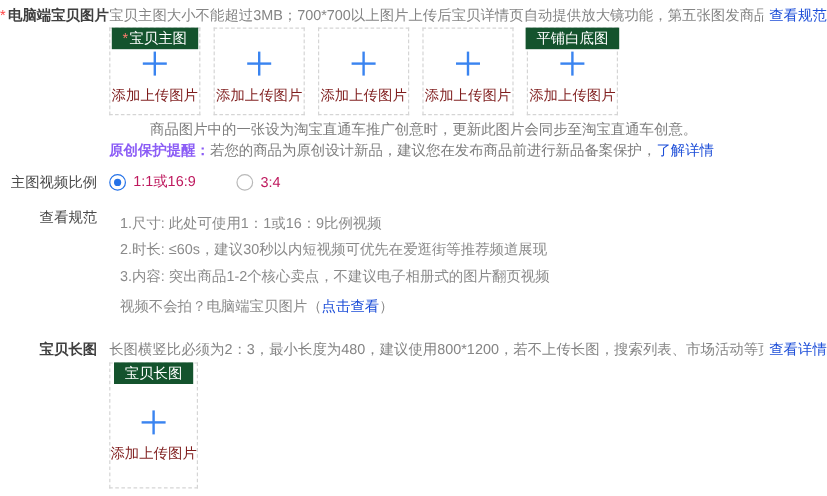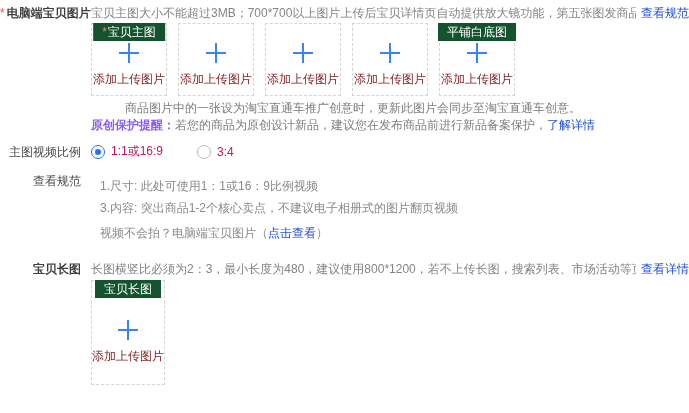--- a/index.html
+++ b/index.html
@@ -135,20 +135,21 @@
         <span>3:4</span>
       </span>
     </div>
   </div>
 
   <div class="row row-video">
     <div class="row-label" style="font-weight:400;color:#4a4a4a">查看规范</div>
     <div class="row-content video-flex">
       <div class="video-tips">
         <div class="tip">1.尺寸: 此处可使用1：1或16：9比例视频</div>
+        <div class="tip">2.时长: ≤60s，建议30秒以内短视频可优先在爱逛街等推荐频道展现</div>
         <div class="tip">3.内容: 突出商品1-2个核心卖点，不建议电子相册式的图片翻页视频</div>
         <div class="tutorial">
           <span>视频不会拍？电脑端宝贝图片（</span><a class="link">点击查看</a><span>）</span>
         </div>
       </div>
     </div>
   </div>
 
   <div class="row row-long">
     <div class="row-label">宝贝长图</div>

